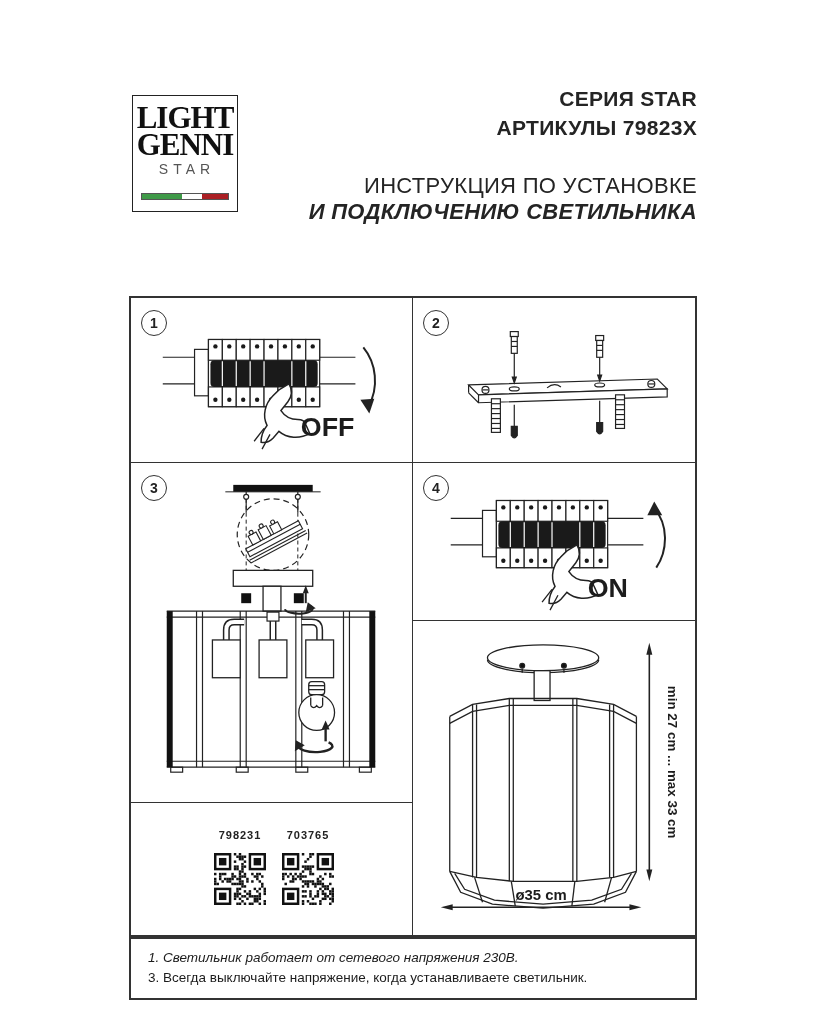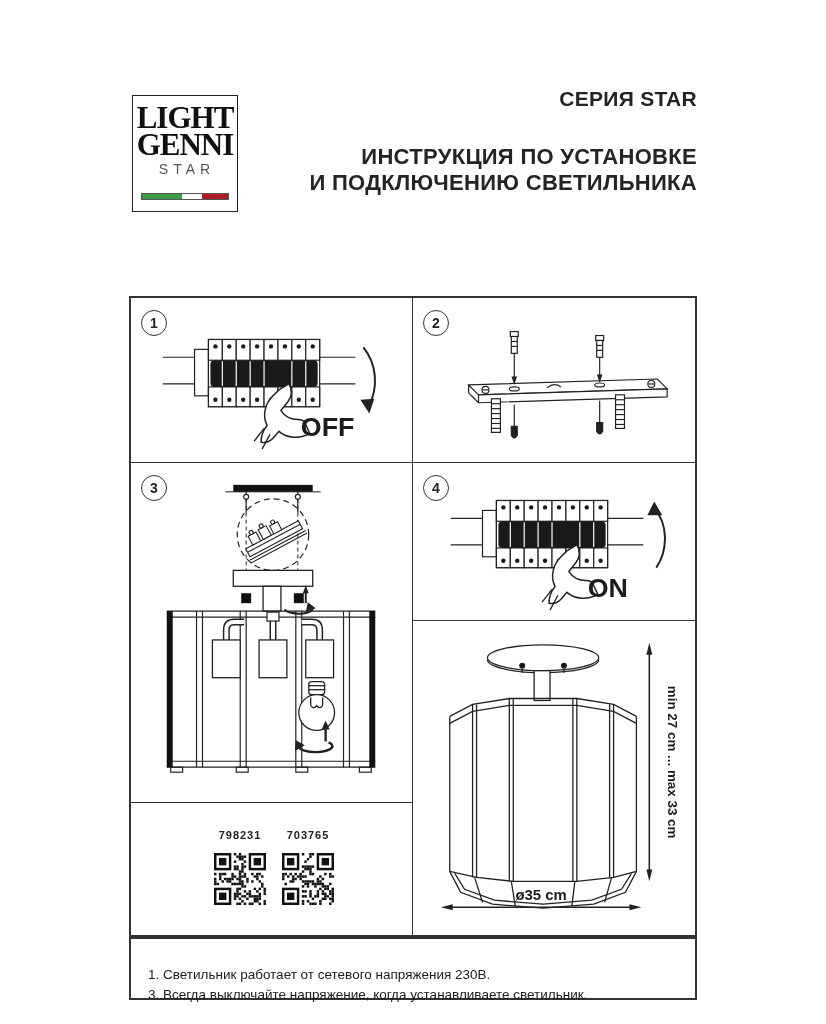--- a/index.html
+++ b/index.html
@@ -12,22 +12,22 @@
              font-size:31px;line-height:27px;letter-spacing:-1px;color:#111;margin-top:0;}
   .logo-word.first{margin-top:8px;}
   .logo-group{font-family:"Liberation Sans",sans-serif;font-size:14px;color:#555;
               letter-spacing:5px;margin-top:3px;margin-left:4px;}
   .flag{position:absolute;left:8px;right:8px;bottom:11px;height:7px;border:1px solid #555;
         display:flex;box-sizing:border-box;}
   .flag span{height:100%;}
   .hdr{position:absolute;right:129px;top:84px;text-align:right;color:#242424;}
   .hdr .l1{font-size:21px;font-weight:bold;letter-spacing:.3px;line-height:29px;}
   .hdr .l2{font-size:21px;font-weight:bold;letter-spacing:.3px;line-height:29px;}
-  .hdr .t1{font-size:22px;font-weight:bold;letter-spacing:.3px;line-height:26px;margin-top:31px;}
-  .hdr .t2{font-size:22px;font-weight:bold;letter-spacing:.3px;line-height:26px;}
+  .hdr .t1{font-size:22px;font-weight:normal;letter-spacing:.3px;line-height:26px;margin-top:31px;}
+  .hdr .t2{font-size:22px;font-weight:bold;letter-spacing:.3px;line-height:26px;font-style:italic;}
   
   .grid{position:absolute;left:129px;top:296px;width:568px;height:641px;
         border:2px solid #333;box-sizing:border-box;background:#fff;}
   .cell{position:absolute;box-sizing:border-box;}
   .c1{left:0;top:0;width:282px;height:165px;border-right:1.5px solid #333;border-bottom:1.5px solid #333;}
   .c2{left:282px;top:0;width:282px;height:165px;border-bottom:1.5px solid #333;}
   .c3{left:0;top:165px;width:282px;height:340px;border-right:1.5px solid #333;border-bottom:1.5px solid #333;}
   .cqr{left:0;top:505px;width:282px;height:132px;border-right:1.5px solid #333;}
   .c4{left:282px;top:165px;width:282px;height:158px;border-bottom:1.5px solid #333;}
   .clamp{left:282px;top:323px;width:282px;height:314px;}
@@ -36,40 +36,41 @@
          align-items:center;justify-content:center;background:#fff;box-sizing:border-box;}
   .cell svg{display:block;}
   
   .qr-label{position:absolute;top:26px;width:100px;text-align:center;font-size:11px;
             font-weight:bold;letter-spacing:1px;color:#222;}
   .qr-svg{position:absolute;top:50px;width:52px;height:52px;}
   
   .footer{position:absolute;left:129px;top:937px;width:568px;height:63px;
           border:2px solid #333;box-sizing:border-box;background:#fff;}
   .footer .note{font-size:13.5px;line-height:20px;color:#1c1c1c;margin:0 0 0 17px;}
-  .footer .note.first{margin-top:26px;}
+  .footer .note.first{margin-top:9px;font-style:italic;}
 </style>
 </head>
 <body>
 
 <div class="page">
 
   <div class="logo-box">
     <div class="logo-word first">LIGHT</div>
     <div class="logo-word">GENNI</div>
     <div class="logo-group">STAR</div>
     <div class="flag">
       <span style="width:46%;background:#3f9a48"></span>
       <span style="width:24%;background:#ffffff"></span>
       <span style="width:30%;background:#ab1f24"></span>
     </div>
   </div>
 
   <div class="hdr">
     <div class="l1">СЕРИЯ STAR</div>
+    <div class="l2">АРТИКУЛЫ 79823X</div>
     <div class="t1">ИНСТРУКЦИЯ ПО УСТАНОВКЕ</div>
     <div class="t2">И ПОДКЛЮЧЕНИЮ СВЕТИЛЬНИКА</div>
   </div>
 
   <div class="grid">
 
     <div class="cell c1">
       <div class="badge">1</div>
       <svg width="282" height="165" viewBox="0 0 284 167" preserveAspectRatio="none">
         <g stroke="#222" stroke-width="1.2" fill="#fff">

